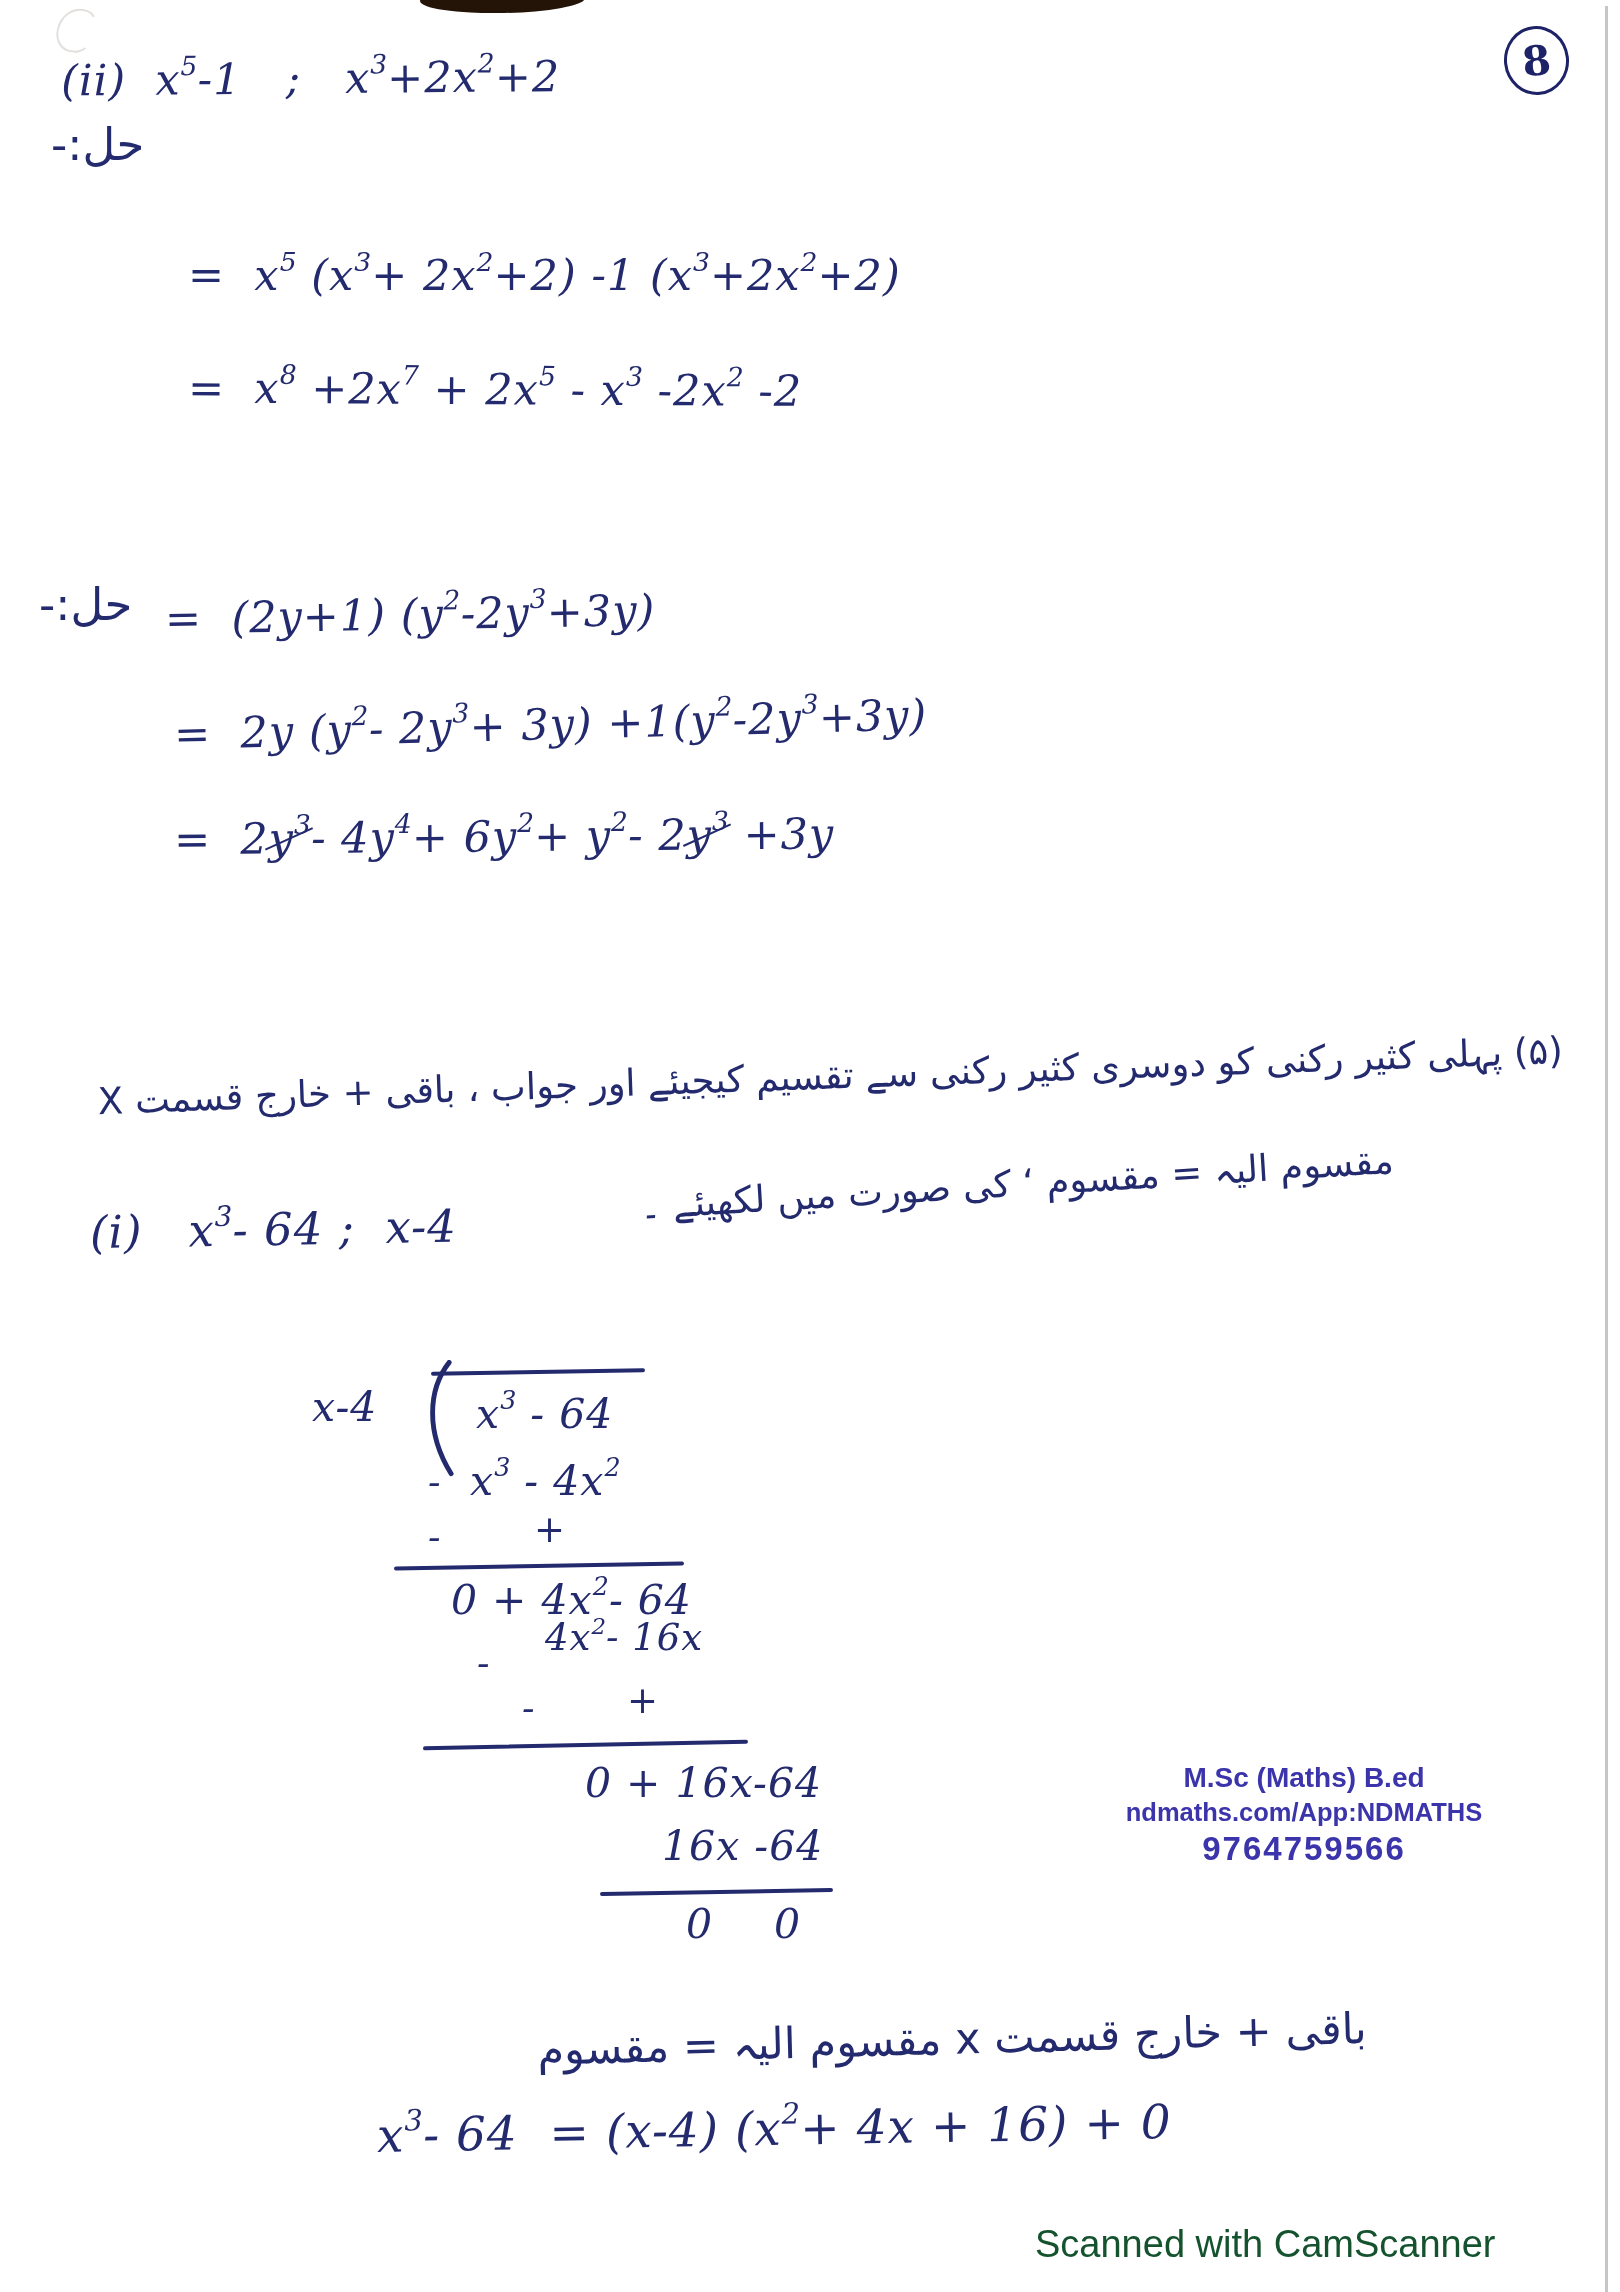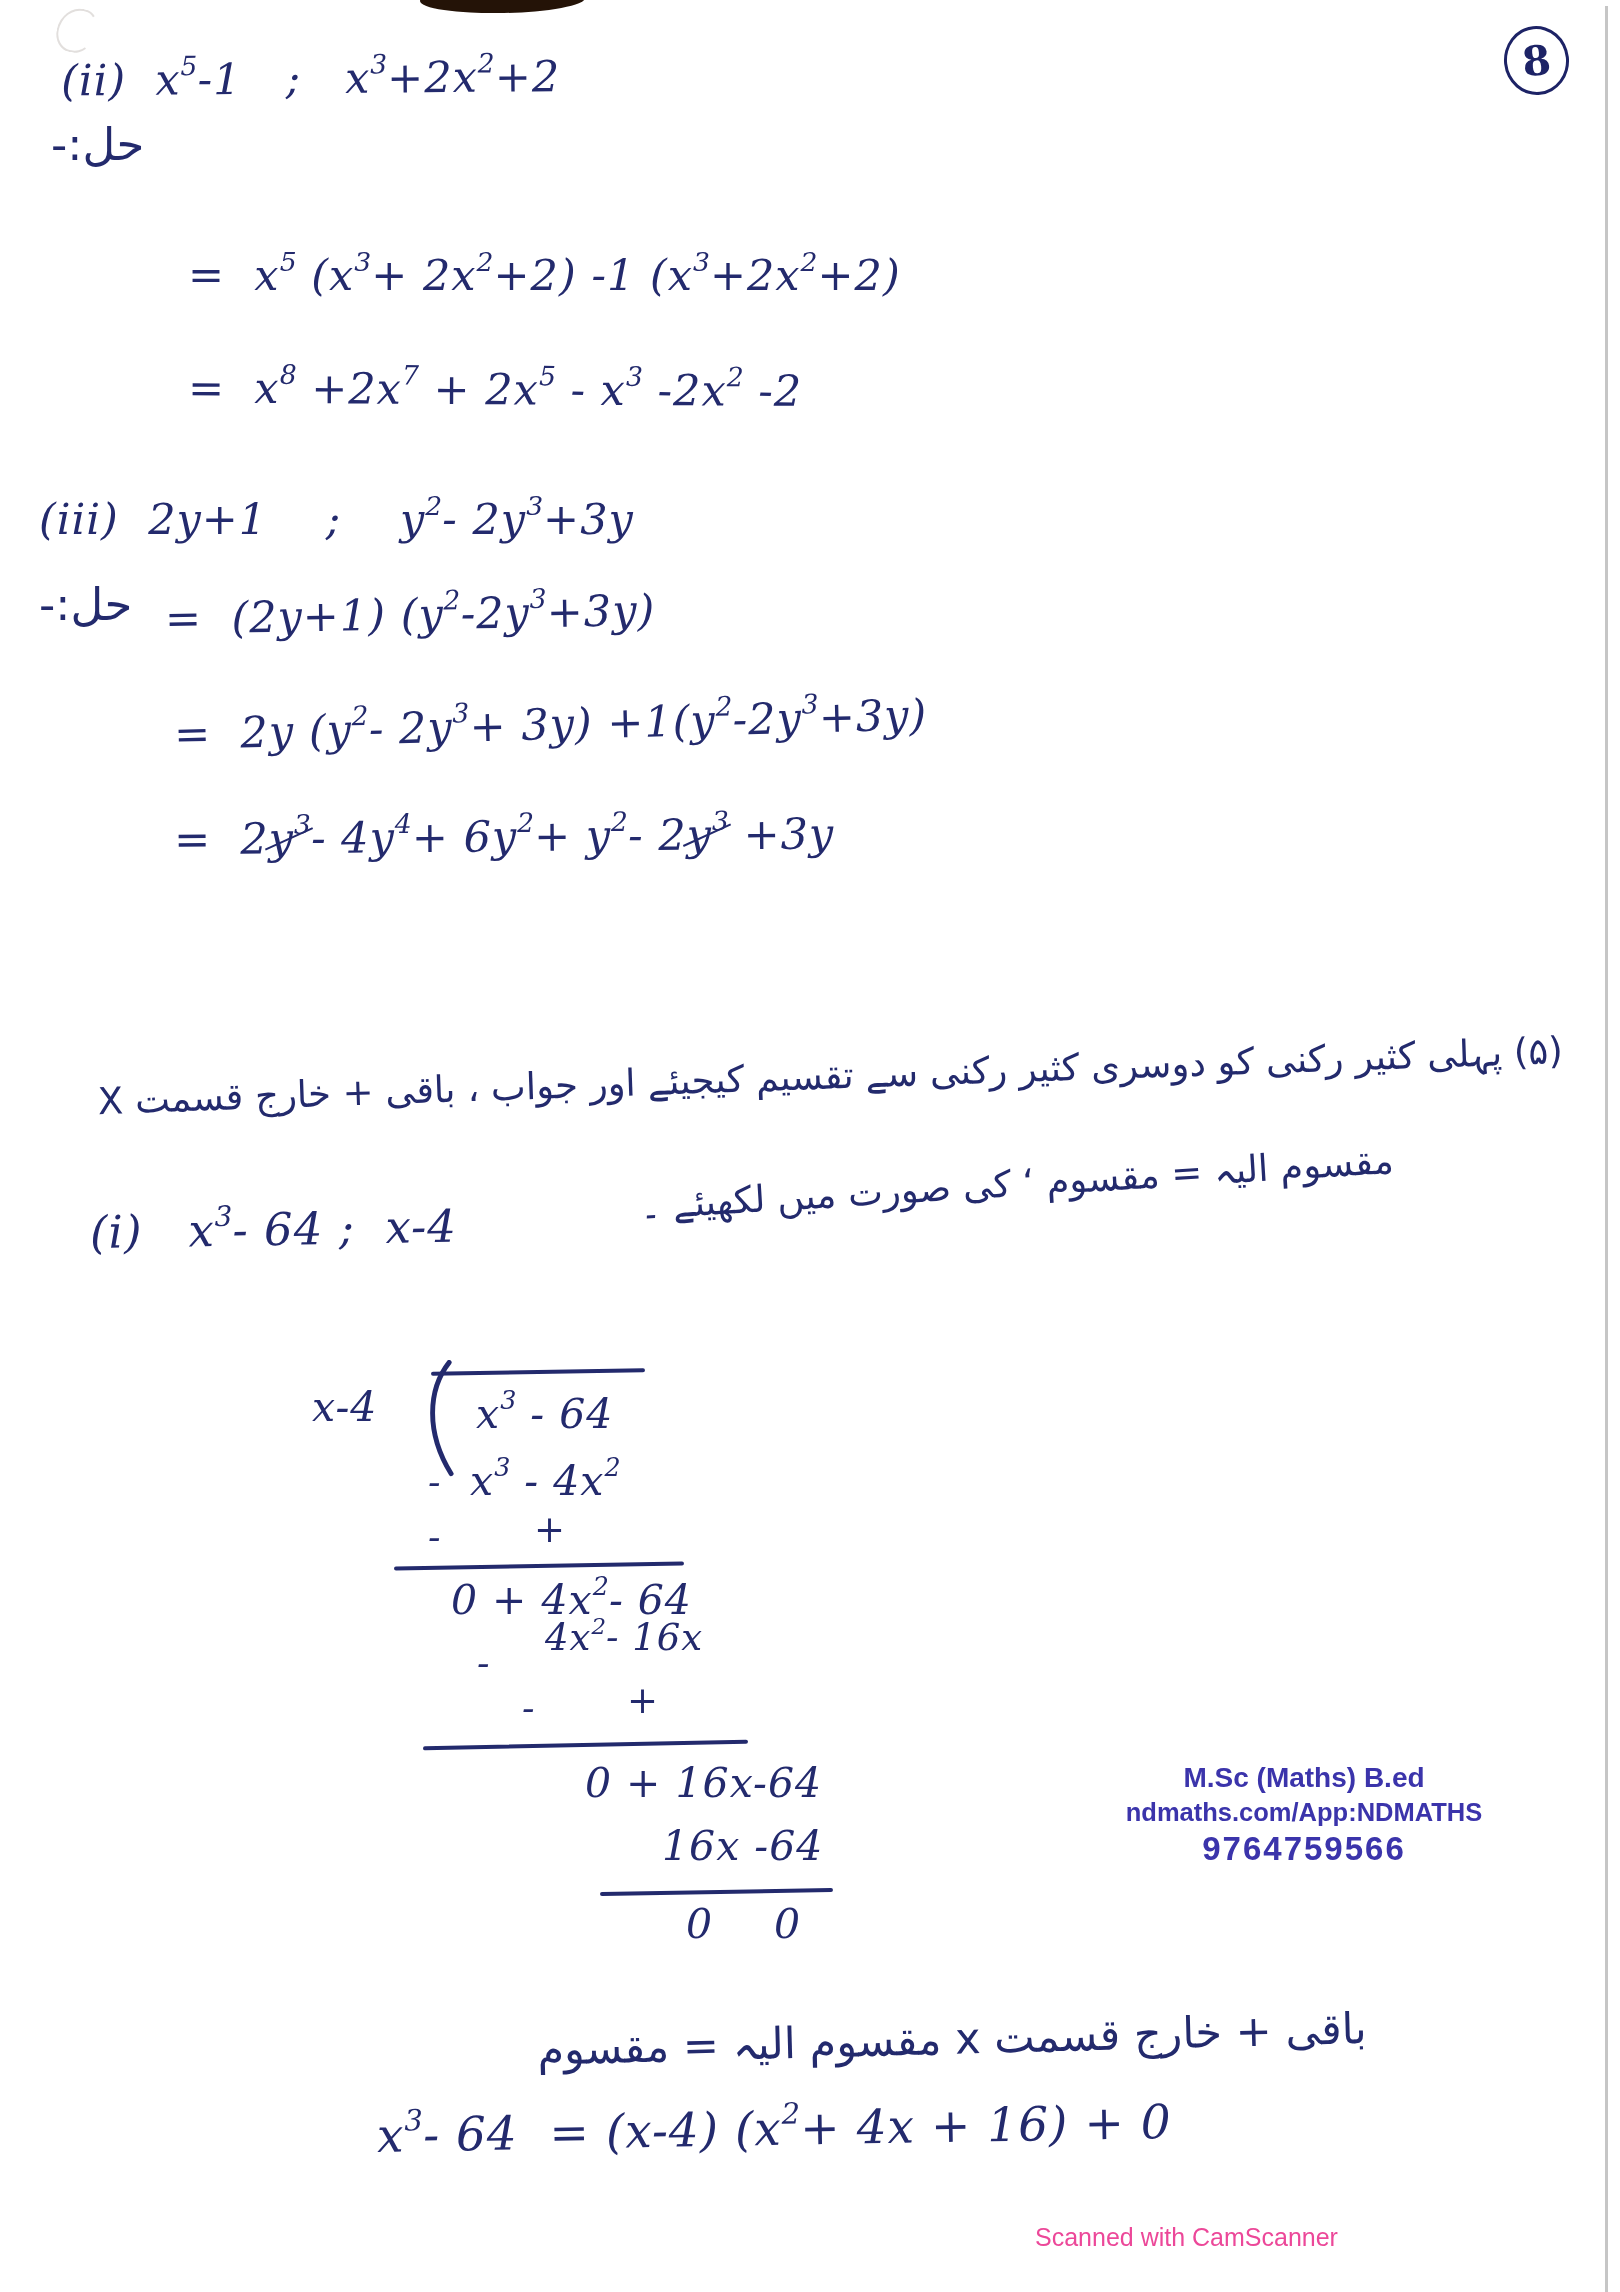--- a/index.html
+++ b/index.html
@@ -37,21 +37,21 @@
     position:absolute; left:1106px; top:1760px; width:396px;
     text-align:center; font-family:"Liberation Sans", sans-serif;
     font-weight:bold; color:var(--stamp); line-height:1.28;
   }
   .stamp .s1{ font-size:36px; letter-spacing:1px; }
   .stamp .s2{ font-size:28px; }
   .stamp .s3{ font-size:25.5px; }
   .stamp .s4{ font-size:33px; letter-spacing:2px; }
   .footer{
     position:absolute; left:1035px; top:2223px;
-    font-family:"Liberation Sans", sans-serif; font-size:25px; color:#ec4899;
+    font-family:"Liberation Sans", sans-serif; font-size:38px; color:#14532d;
   }
   .edge-line{ position:absolute; left:1605px; top:5.9px; width:2.9px; height:2287px; background:#c6c6c6; }
   .blob{ position:absolute; left:420px; top:-13.7px; width:165px; height:27.4px;
          background:#241307; border-radius:50%; transform:rotate(-1deg); }
   .smudge{ position:absolute; left:57px; top:7.8px; width:35px; height:41px;
            border:2.9px solid rgba(150,140,135,.28); border-radius:60% 40% 55% 45%;
            border-right-color:transparent; transform:rotate(12deg); }
   .bracket{ position:absolute; left:416px; top:1360px; }
 </style>
 </head>
@@ -62,21 +62,20 @@
   <div class="blob"></div>
   <div class="smudge"></div>
   <div class="edge-line"></div>
   <div class="pageno">8</div>
 
   <div class="math" style="left:61px; top:54px; font-size:43px; transform:rotate(-0.5deg);">(ii)  x<sup>5</sup>-1   ;   x<sup>3</sup>+2x<sup>2</sup>+2</div>
   <div class="urdu" style="left:51px; top:116px; font-size:45px;" dir="ltr">حل:-</div>
   <div class="math" style="left:188px; top:251px; font-size:43px;">=  x<sup>5</sup> (x<sup>3</sup>+ 2x<sup>2</sup>+2) -1 (x<sup>3</sup>+2x<sup>2</sup>+2)</div>
   <div class="math" style="left:188px; top:365px; font-size:43px; transform:rotate(0.3deg);">=  x<sup>8</sup> +2x<sup>7</sup> + 2x<sup>5</sup> - x<sup>3</sup> -2x<sup>2</sup> -2</div>
 
-  <div class="math" style="left:39px; top:495px; font-size:43px;">(iii)  2y+1    ;    y<sup>2</sup>- 2y<sup>3</sup>+3y</div>
   <div class="urdu" style="left:39px; top:576px; font-size:45px;" dir="ltr">حل:-</div>
   <div class="math" style="left:165px; top:590px; font-size:43px; transform:rotate(-1deg);">=  (2y+1) (y<sup>2</sup>-2y<sup>3</sup>+3y)</div>
   <div class="math" style="left:174px; top:700px; font-size:43px; transform:rotate(-1.5deg);">=  2y (y<sup>2</sup>- 2y<sup>3</sup>+ 3y) +1(y<sup>2</sup>-2y<sup>3</sup>+3y)</div>
   <div class="math" style="left:174px; top:812px; font-size:43px; transform:rotate(-0.5deg);">=  2<span class="strike">y<sup>3</sup></span>- 4y<sup>4</sup>+ 6y<sup>2</sup>+ y<sup>2</sup>- 2<span class="strike">y<sup>3</sup></span> +3y</div>
 
   <div class="urdu" style="right:57px; top:1027px; font-size:37px; transform:rotate(-2deg); transform-origin:right center;">(۵) پہلی کثیر رکنی کو دوسری کثیر رکنی سے تقسیم کیجیئے اور جواب ، باقی + خارج قسمت X</div>
   <div class="urdu" style="right:227px; top:1137px; font-size:37px; transform:rotate(-3.5deg); transform-origin:right center;">مقسوم الیہ = مقسوم ‘ کی صورت میں لکھیئے ۔</div>
   <div class="math" style="left:90px; top:1204px; font-size:45px; transform:rotate(-1deg);">(i)   x<sup>3</sup>- 64 ;  x-4</div>
 
   <div class="math" style="left:312px; top:1384px; font-size:41px;">x-4</div>

